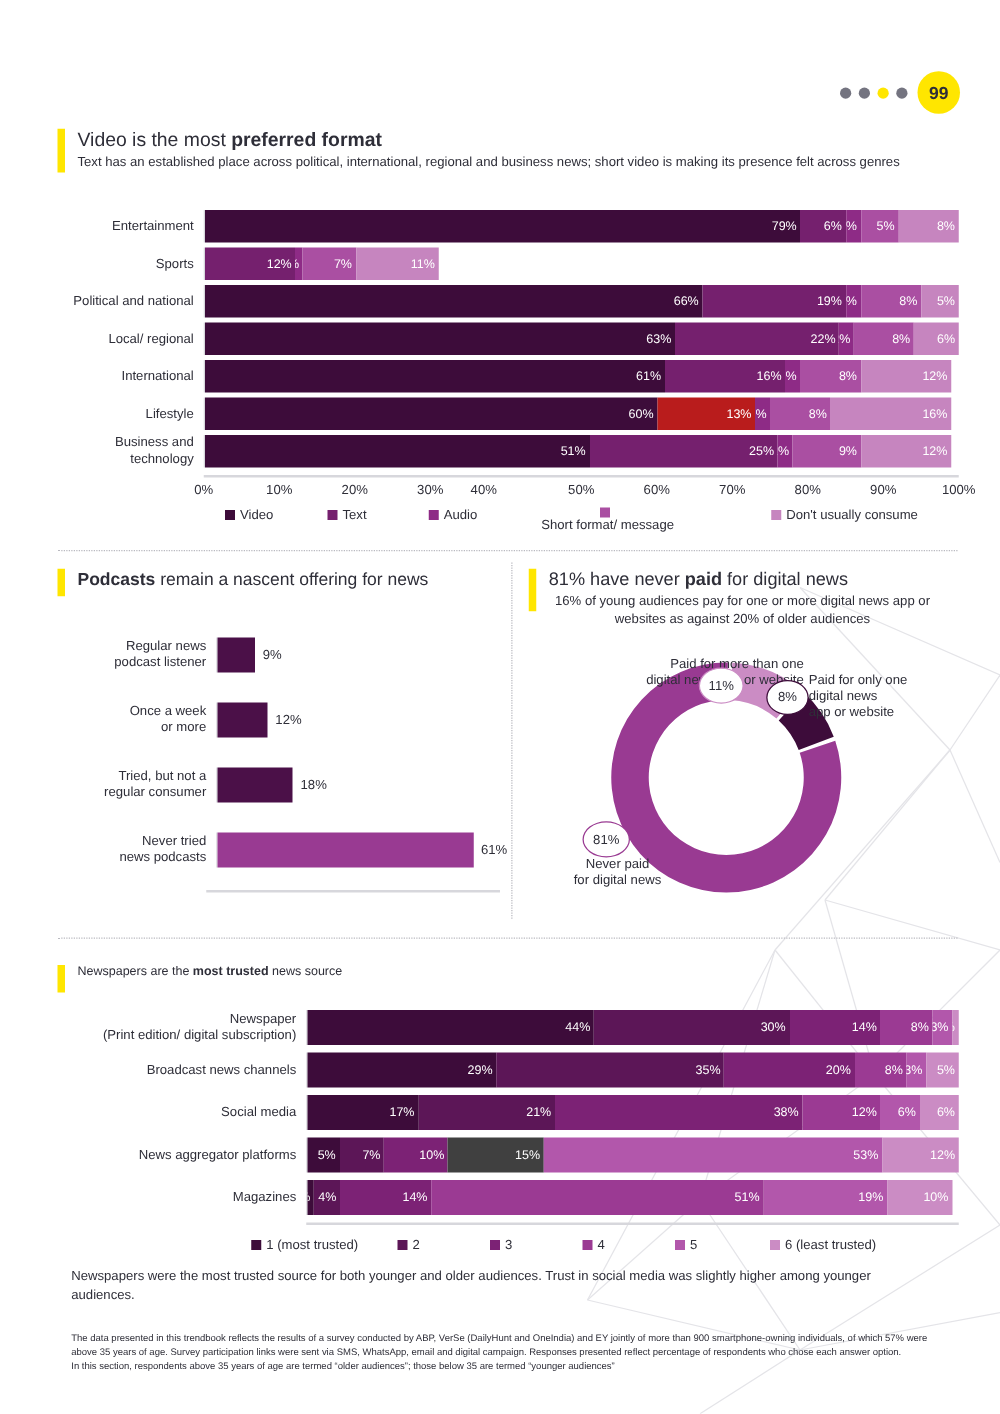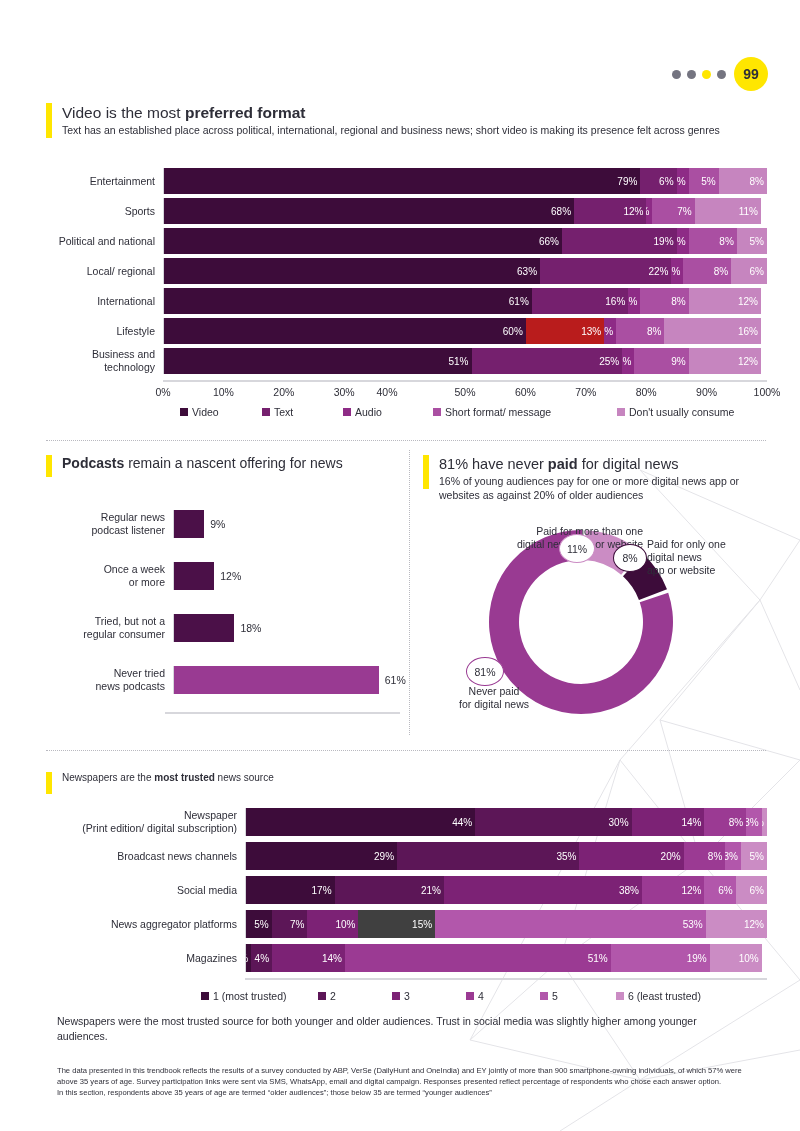--- a/index.html
+++ b/index.html
@@ -130,23 +130,20 @@
               <span>5%</span>
             </div>
             <div class="sseg" style="background: rgb(198, 133, 191); width: 8%;">
               <span>8%</span>
             </div>
           </div>
         </div>
         <div class="srow" style="position: absolute; left: 0px; top: 30px; width: 747px; height: 26px;">
           <div class="slabel" style="flex: 0 0 143px;">Sports</div>
           <div class="strack">
-            <div class="sseg" style="background: rgb(61, 12, 58); width: 68%;">
-              <span>68%</span>
-            </div>
             <div class="sseg" style="background: rgb(117, 32, 110); width: 12%;">
               <span>12%</span>
             </div>
             <div class="sseg" style="background: rgb(142, 43, 134); width: 1%;">
               <span>1%</span>
             </div>
             <div class="sseg" style="background: rgb(170, 79, 162); width: 7%;">
               <span>7%</span>
             </div>
             <div class="sseg" style="background: rgb(198, 133, 191); width: 11%;">
@@ -276,21 +273,21 @@
           <span>Video</span>
         </span>
         <span class="lg" style="position: absolute; left: 82px; top: 0px;">
           <span class="lgsq" style="background: rgb(117, 32, 110);"></span>
           <span>Text</span>
         </span>
         <span class="lg" style="position: absolute; left: 163px; top: 0px;">
           <span class="lgsq" style="background: rgb(142, 43, 134);"></span>
           <span>Audio</span>
         </span>
-        <span class="lg" style="position: absolute; left: 253px; top: 0px;">
+        <span class="lg" style="position: absolute; left: 253px; top: 0px; flex-direction: column;">
           <span class="lgsq" style="background: rgb(170, 79, 162);"></span>
           <span>Short format/ message</span>
         </span>
         <span class="lg" style="position: absolute; left: 437px; top: 0px;">
           <span class="lgsq" style="background: rgb(198, 133, 191);"></span>
           <span>Don't usually consume</span>
         </span>
       </div>
   </div>
 
@@ -337,21 +334,21 @@
           </div>
         </div>
       </div>
     <div class="axisline" style="position:absolute;left:125px;top:212px;width:235px;border-top-color:#d7d7dc;"></div>
   </div>
 
   <div class="headblock" style="left:423px;top:455px;width:345px;">
     <div class="ybar" style="height:34px;"></div>
     <div>
       <div class="htitle" style="font-size:14.5px;"><span>81% have never </span><b>paid</b><span> for digital news</span></div>
-      <div class="hsub" style="width:310px;">16% of young audiences pay for one or more digital news app or websites as against 20% of older audiences</div>
+      <div class="hsub" style="width:310px;text-align:center;">16% of young audiences pay for one or more digital news app or websites as against 20% of older audiences</div>
     </div>
   </div>
 
   <div class="donutwrap" style="left:415px;top:510px;width:370px;height:225px;">
     <svg width="370" height="225" viewBox="0 0 370 225" xmlns="http://www.w3.org/2000/svg">
       <g id="donut-g" transform="translate(166,112)">
           <path d="M 4.814907974350845 -91.8739171974208 A 92 92 0 0 1 59.62703089780804 -70.06152429337978 L 40.18343386591412 -47.21537506727768 A 62 62 0 0 0 3.244829287062526 -61.91503115478358 Z" fill="#cb8cc4"></path>
           <path d="M 62.272589210804796 -67.72093201501556 A 92 92 0 0 1 86.00396222843334 -32.669840541548595 L 57.959191936552905 -22.01663166930449 A 62 62 0 0 0 41.96631012032497 -45.63801940142353 Z" fill="#3d0c3a"></path>
           <path d="M 87.19469372088189 -29.344256455422432 A 92 92 0 1 1 1.2845205912014315 -91.99103220885598 L 0.8656551810270517 -61.99395648857686 A 62 62 0 1 0 58.76164142059431 -19.775477176480337 Z" fill="#993a92"></path>
         </g>

